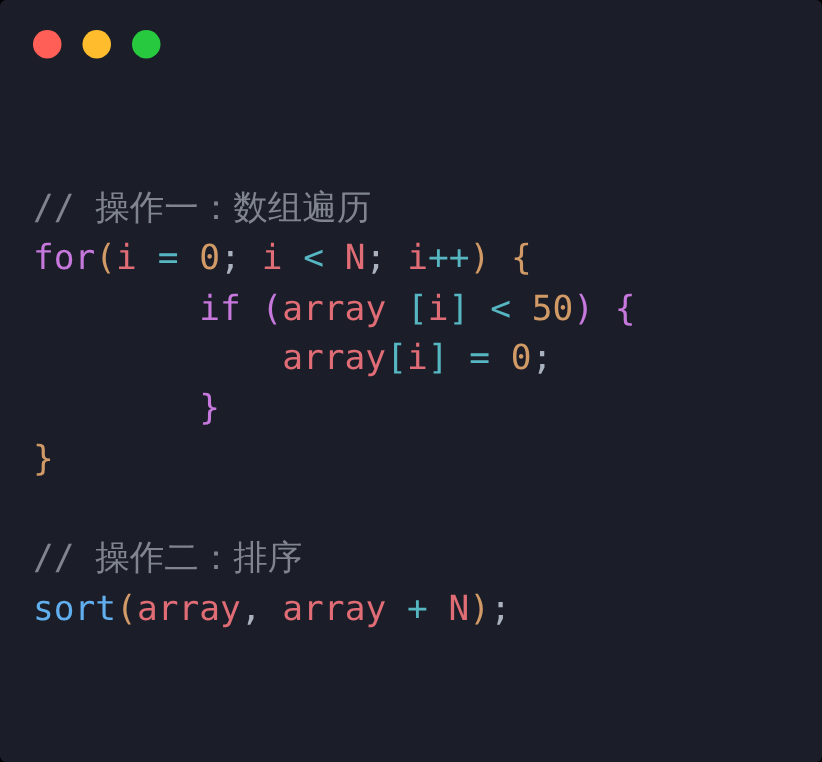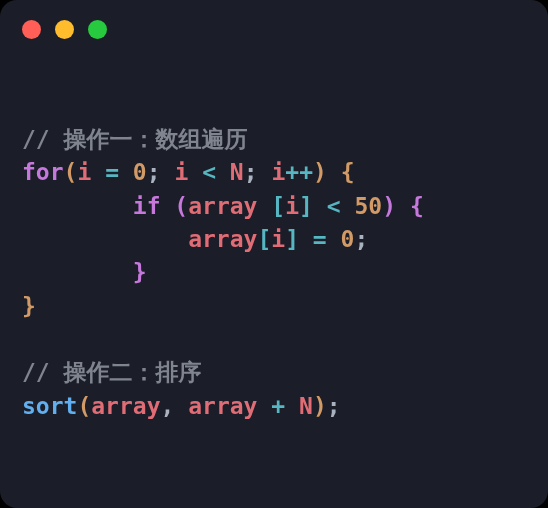--- a/index.html
+++ b/index.html
@@ -8,28 +8,27 @@
     background: #000;
     width: 548px;
     height: 508px;
     overflow: hidden;
   }
   .window {
     box-sizing: border-box;
     width: 548px;
     height: 508px;
     background: #1b1e28;
-    border-radius: 17px;
+    border-radius: 4px;
     padding: 0;
     font-family: "Menlo", "Consolas", "DejaVu Sans Mono", monospace;
     font-size: 23px;
     line-height: 1.45;
     color: #e6e6e6;
     position: relative;
-    font-weight: bold;
   }
   .titlebar {
     display: flex;
     align-items: center;
     height: 58px;
     padding-left: 22px;
     gap: 14px;
   }
   .dot {
     width: 19px;

